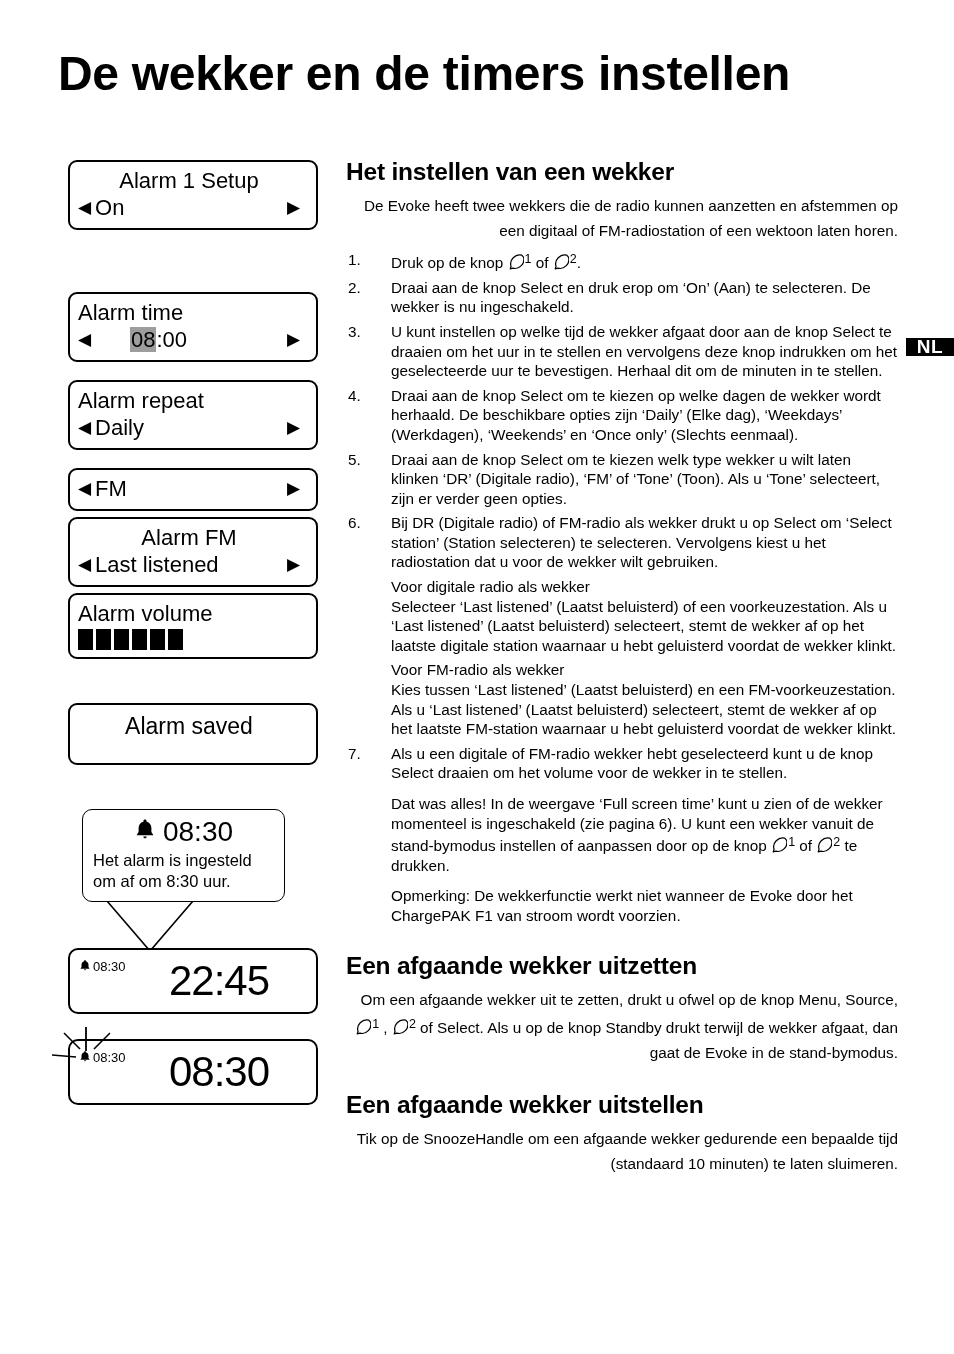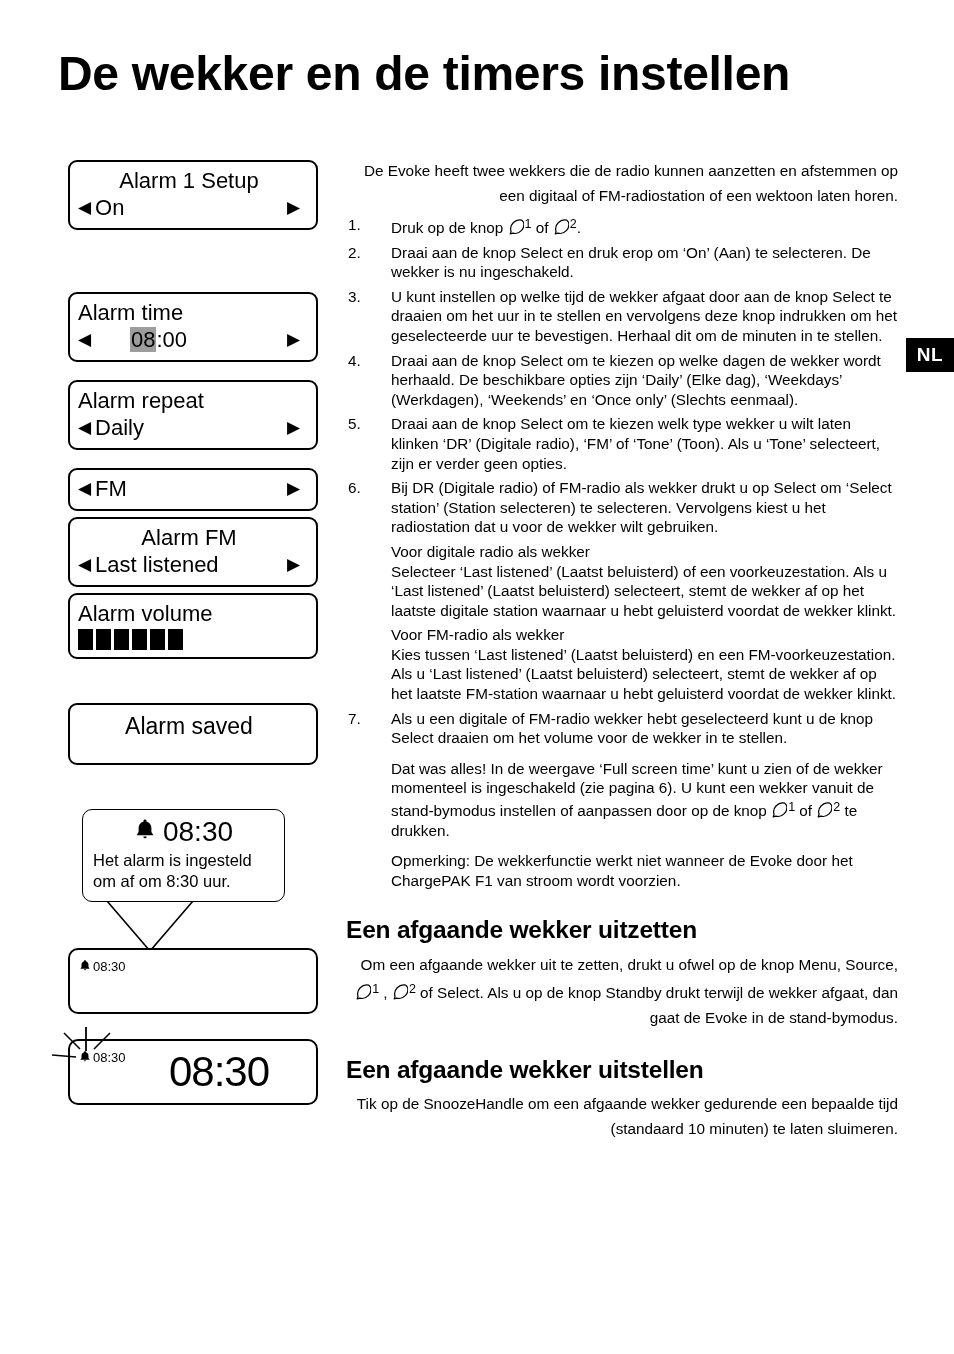--- a/index.html
+++ b/index.html
@@ -25,21 +25,21 @@
     line-height: 1.1;
     white-space: nowrap;
   }
 
   
   .lang-tab {
     position: absolute;
     left: 906px;
     top: 338px;
     width: 48px;
-    height: 34px;
+    height: 18px;
     background: #000000;
     color: #ffffff;
     font-size: 19px;
     font-weight: bold;
     display: flex;
     align-items: center;
     justify-content: center;
     letter-spacing: 0.5px;
   }
 
@@ -369,20 +369,21 @@
   <div class="clock">
     <div class="clock-mini">
       <span>
         <svg width="12" height="13" viewBox="0 0 22 23" aria-hidden="true">
           <path d="M11 1.6c-0.9 0-1.6 0.7-1.6 1.6v0.6C6.5 4.5 4.6 7 4.6 10v4.1L2.6 17.3h16.8l-2-3.2V10c0-3-1.9-5.5-4.8-6.2V3.2c0-0.9-0.7-1.6-1.6-1.6z" fill="#000"></path>
           <path d="M9.3 18.5c0 1 0.8 1.8 1.7 1.8s1.7-0.8 1.7-1.8z" fill="#000"></path>
         </svg>
       </span>
       <span>08:30</span>
     </div>
+    <div class="clock-big">22:45</div>
   </div>
 
   <div style="height:25px"></div>
 
   <div class="clock">
     <svg class="ring-lines" viewBox="0 0 84 46">
       <line x1="34" y1="2" x2="34" y2="26" stroke="#000" stroke-width="1.8"></line>
       <line x1="12" y1="8" x2="28" y2="24" stroke="#000" stroke-width="1.6"></line>
       <line x1="0" y1="30" x2="24" y2="32" stroke="#000" stroke-width="1.6"></line>
       <line x1="58" y1="8" x2="42" y2="24" stroke="#000" stroke-width="1.6"></line>
@@ -396,20 +397,21 @@
       </span>
       <span>08:30</span>
     </div>
     <div class="clock-big">08:30</div>
   </div>
 
 </div>
 
 <div class="right-col">
 
+  <h2 class="sec">Het instellen van een wekker</h2>
   <p class="body">De Evoke heeft twee wekkers die de radio kunnen aanzetten en afstemmen op een digitaal of FM-radiostation of een wektoon laten horen.</p>
 
   <ol class="steps">
 
     <li><span>Druk op de knop </span><span class="bellgrp"><span class="bellbtn"><svg width="15" height="16" viewBox="0 0 16 17" aria-hidden="true">
               <path d="M13.6 1.2 C10.6 0.3 7.0 1.4 4.5 4.0 C2.0 6.6 1.2 10.2 2.2 13.1 L1.3 15.8 L4.1 15.0 C7.0 15.9 10.6 15.0 13.1 12.4 C15.6 9.8 16.4 6.2 15.4 3.3 Z" fill="none" stroke="#000" stroke-width="1.3" stroke-linejoin="round"></path>
             </svg></span><span class="bellsup">1</span></span><span> of </span><span class="bellgrp"><span class="bellbtn"><svg width="15" height="16" viewBox="0 0 16 17" aria-hidden="true">
               <path d="M13.6 1.2 C10.6 0.3 7.0 1.4 4.5 4.0 C2.0 6.6 1.2 10.2 2.2 13.1 L1.3 15.8 L4.1 15.0 C7.0 15.9 10.6 15.0 13.1 12.4 C15.6 9.8 16.4 6.2 15.4 3.3 Z" fill="none" stroke="#000" stroke-width="1.3" stroke-linejoin="round"></path>
             </svg></span><span class="bellsup">2</span></span><span>.</span></li>
 

